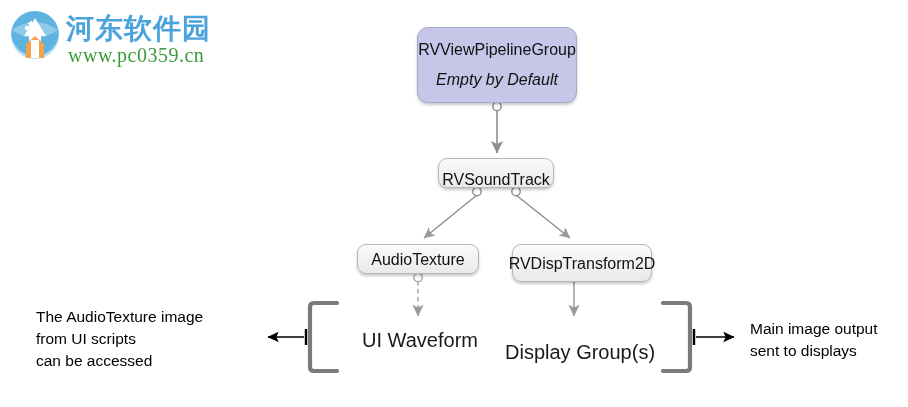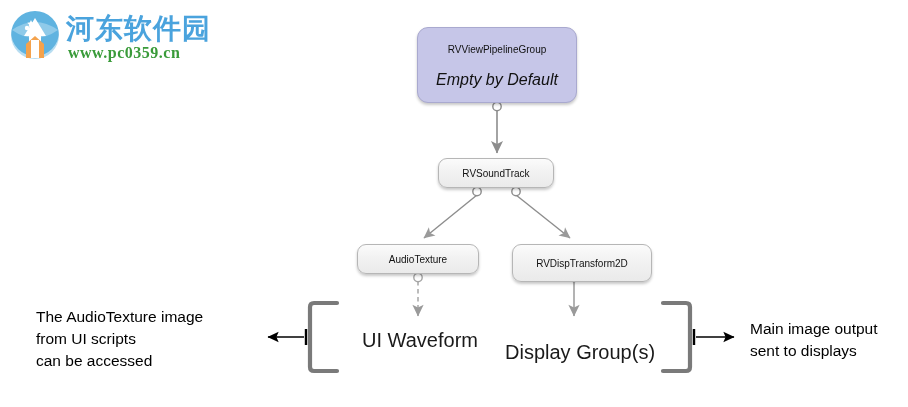--- a/index.html
+++ b/index.html
@@ -47,22 +47,22 @@
     font-weight: bold;
     color: #4aa3dd;
     letter-spacing: 1px;
     white-space: nowrap;
   }
   #wm-url {
     position: absolute;
     left: 64px;
     top: 40px;
     font-family: "Liberation Serif", serif;
-    font-size: 16px;
-    font-weight: bold;
+    font-size: 20px;
+    font-weight: normal;
     color: #3a9b3a;
     letter-spacing: 0.5px;
     white-space: nowrap;
   }
 
   
   .node {
     position: absolute;
     box-sizing: border-box;
     border-radius: 9px;
@@ -78,34 +78,34 @@
   .node.gray {
     background: linear-gradient(to bottom, #fbfbfb 0%, #f2f2f2 45%, #eaeaea 100%);
     border-color: #b6b6b6;
   }
   .node.purple {
     background: #c6c6e8;
     border-color: #a9a9cf;
     border-radius: 11px;
   }
   .node-title {
-    font-size: 10px;
+    font-size: 16px;
     line-height: 15px;
     white-space: nowrap;
   }
   .node-sub {
     font-size: 16px;
     font-style: italic;
     line-height: 18px;
     margin-top: 14px;
     white-space: nowrap;
   }
 
   #node-viewpipeline { left: 417px; top: 27px;  width: 160px; height: 76px; }
-  #node-soundtrack   { left: 438px; top: 158px; width: 116px; height: 30px; }
+  #node-soundtrack   { left: 438px; top: 158px; width: 116px; height: 30px; justify-content: flex-end; }
   #node-audiotexture { left: 357px; top: 244px; width: 122px; height: 30px; }
   #node-dispxform    { left: 504px; top: 244px; width: 140px; height: 38px; margin-left: 8px; }
 
   
   .leaf-label {
     position: absolute;
     font-size: 20px;
     color: #1a1a1a;
     white-space: nowrap;
     text-align: center;

